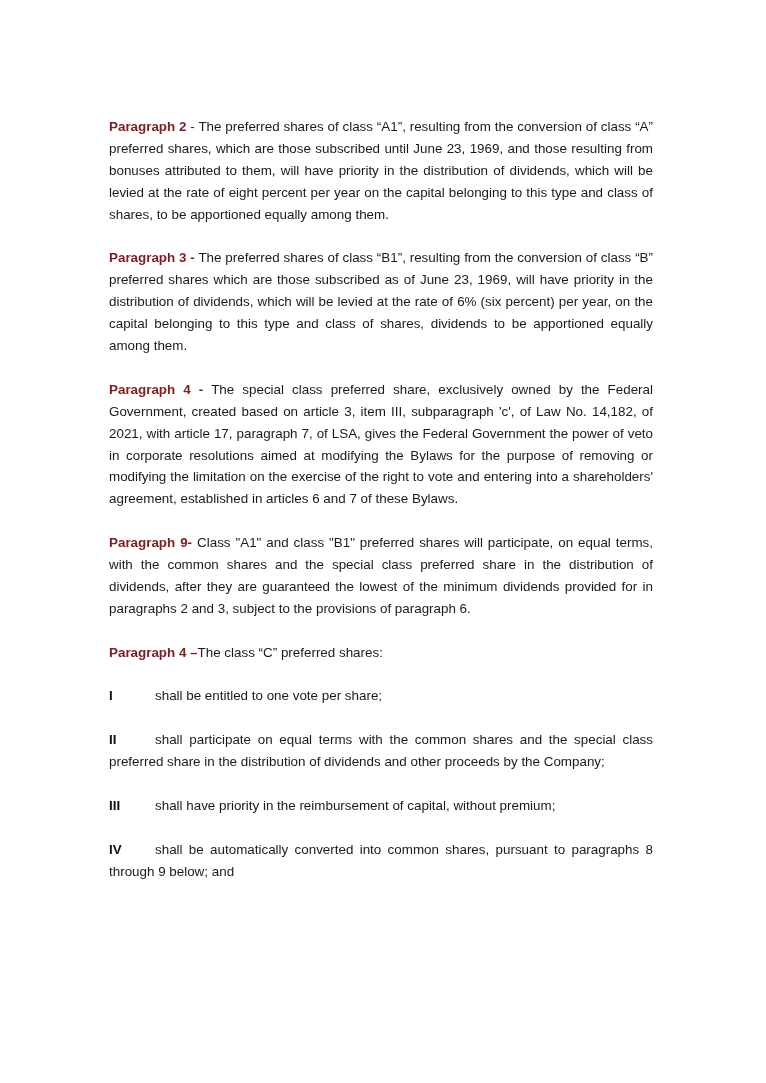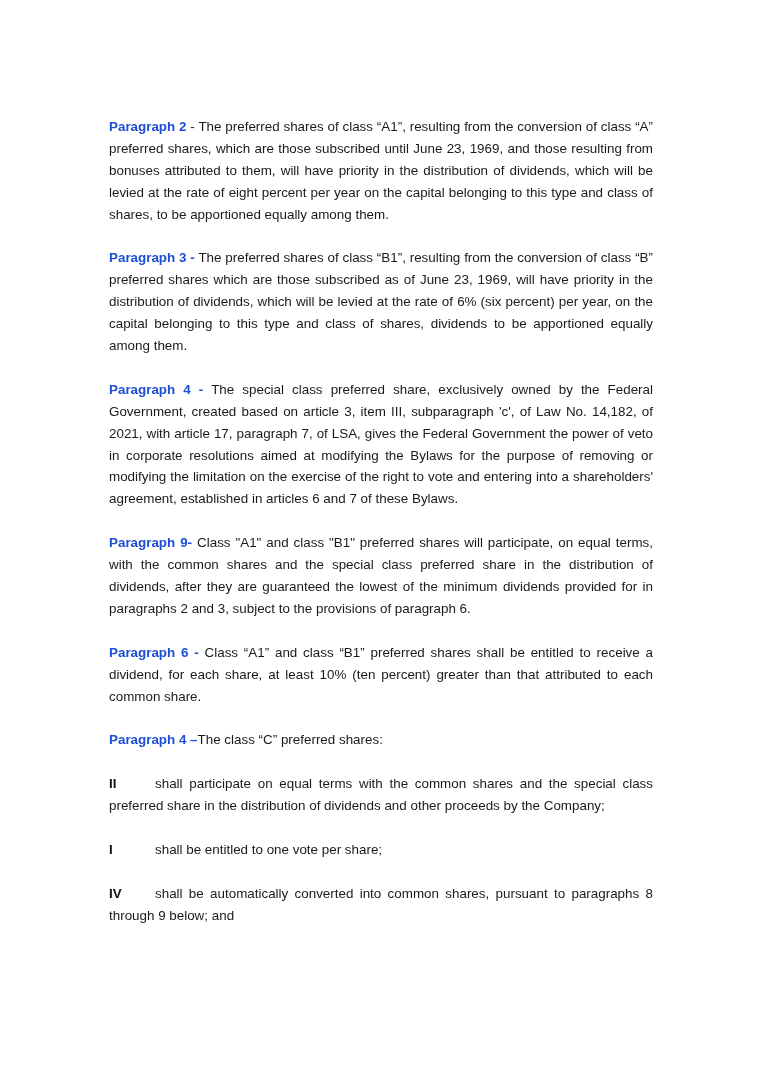--- a/index.html
+++ b/index.html
@@ -22,21 +22,21 @@
       font-size: 13.4px;
       line-height: 21.9px;
       color: #1a1a1a;
     }
     .para {
       margin: 0 0 21.9px 0;
       text-align: justify;
     }
     .para .label {
       font-weight: bold;
-      color: #1d4ed8;
+      color: #7f1d1d;
     }
     .item {
       margin: 0 0 21.9px 0;
       text-align: justify;
     }
     .item .num {
       font-weight: bold;
       display: inline-block;
       width: 46px;
       color: #111111;
@@ -48,26 +48,26 @@
 <div class="page">
 
   <p class="para"><span class="label">Paragraph 2</span><span> - </span><span>The preferred shares of class “A1”, resulting from the conversion of class “A” preferred shares, which are those subscribed until June 23, 1969, and those resulting from bonuses attributed to them, will have priority in the distribution of dividends, which will be levied at the rate of eight percent per year on the capital belonging to this type and class of shares, to be apportioned equally among them.</span></p>
 
   <p class="para"><span class="label">Paragraph 3 -</span><span> </span><span>The preferred shares of class “B1”, resulting from the conversion of class “B” preferred shares which are those subscribed as of June 23, 1969, will have priority in the distribution of dividends, which will be levied at the rate of 6% (six percent) per year, on the capital belonging to this type and class of shares, dividends to be apportioned equally among them.</span></p>
 
   <p class="para"><span class="label">Paragraph 4 -</span><span> </span><span>The special class preferred share, exclusively owned by the Federal Government, created based on article 3, item III, subparagraph 'c', of Law No. 14,182, of 2021, with article 17, paragraph 7, of LSA, gives the Federal Government the power of veto in corporate resolutions aimed at modifying the Bylaws for the purpose of removing or modifying the limitation on the exercise of the right to vote and entering into a shareholders' agreement, established in articles 6 and 7 of these Bylaws.</span></p>
 
   <p class="para"><span class="label">Paragraph 9-</span><span> </span><span>Class "A1" and class "B1" preferred shares will participate, on equal terms, with the common shares and the special class preferred share in the distribution of dividends, after they are guaranteed the lowest of the minimum dividends provided for in paragraphs 2 and 3, subject to the provisions of paragraph 6.</span></p>
 
-  <p class="para"><span class="label">Paragraph 6 -</span><span> </span><span>Class “A1” and class “B1” preferred shares shall be entitled to receive a dividend, for each share, at least 10% (ten percent) greater than that attributed to each common share.</span></p>
 
   <p class="para"><span class="label">Paragraph 4 –</span><span></span><span>The class “C” preferred shares:</span></p>
 
   <div>
+    <p class="item"><span class="num">I</span><span>shall be entitled to one vote per share;</span></p>
+
     <p class="item"><span class="num">II</span><span>shall participate on equal terms with the common shares and the special class preferred share in the distribution of dividends and other proceeds by the Company;</span></p>
 
-    <p class="item"><span class="num">I</span><span>shall be entitled to one vote per share;</span></p>
-
+    <p class="item"><span class="num">III</span><span>shall have priority in the reimbursement of capital, without premium;</span></p>
 
     <p class="item"><span class="num">IV</span><span>shall be automatically converted into common shares, pursuant to paragraphs 8 through 9 below; and</span></p>
   </div>
 
 </div>
 
 </body></html>

